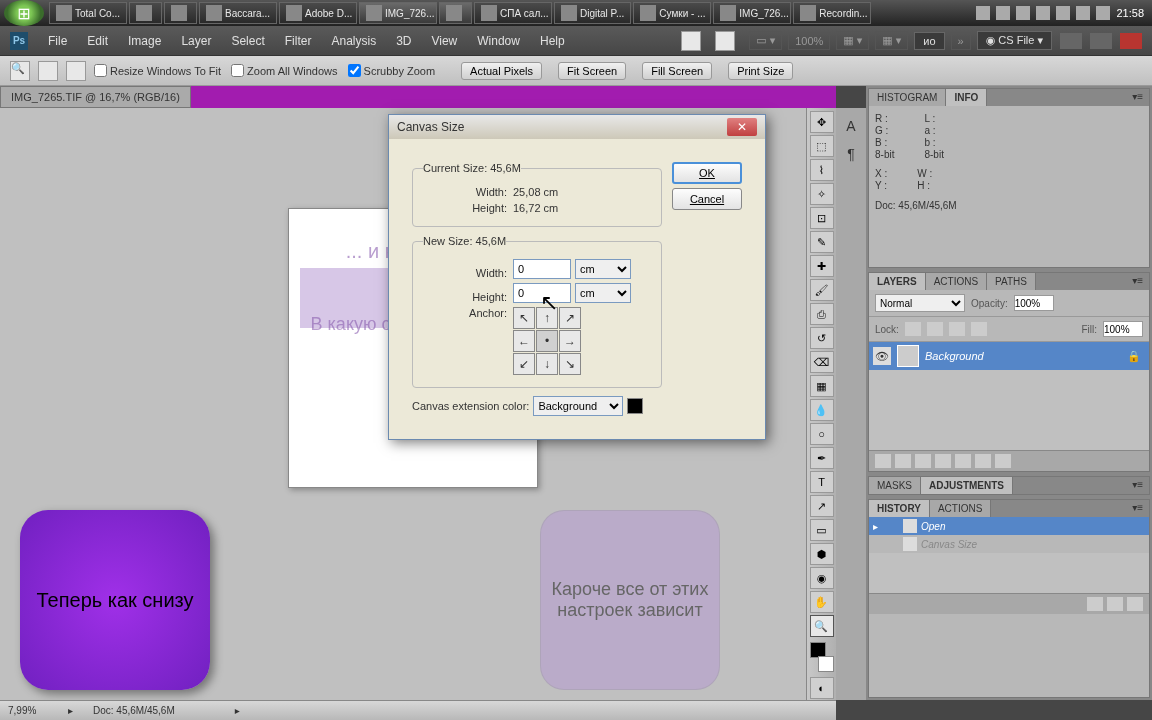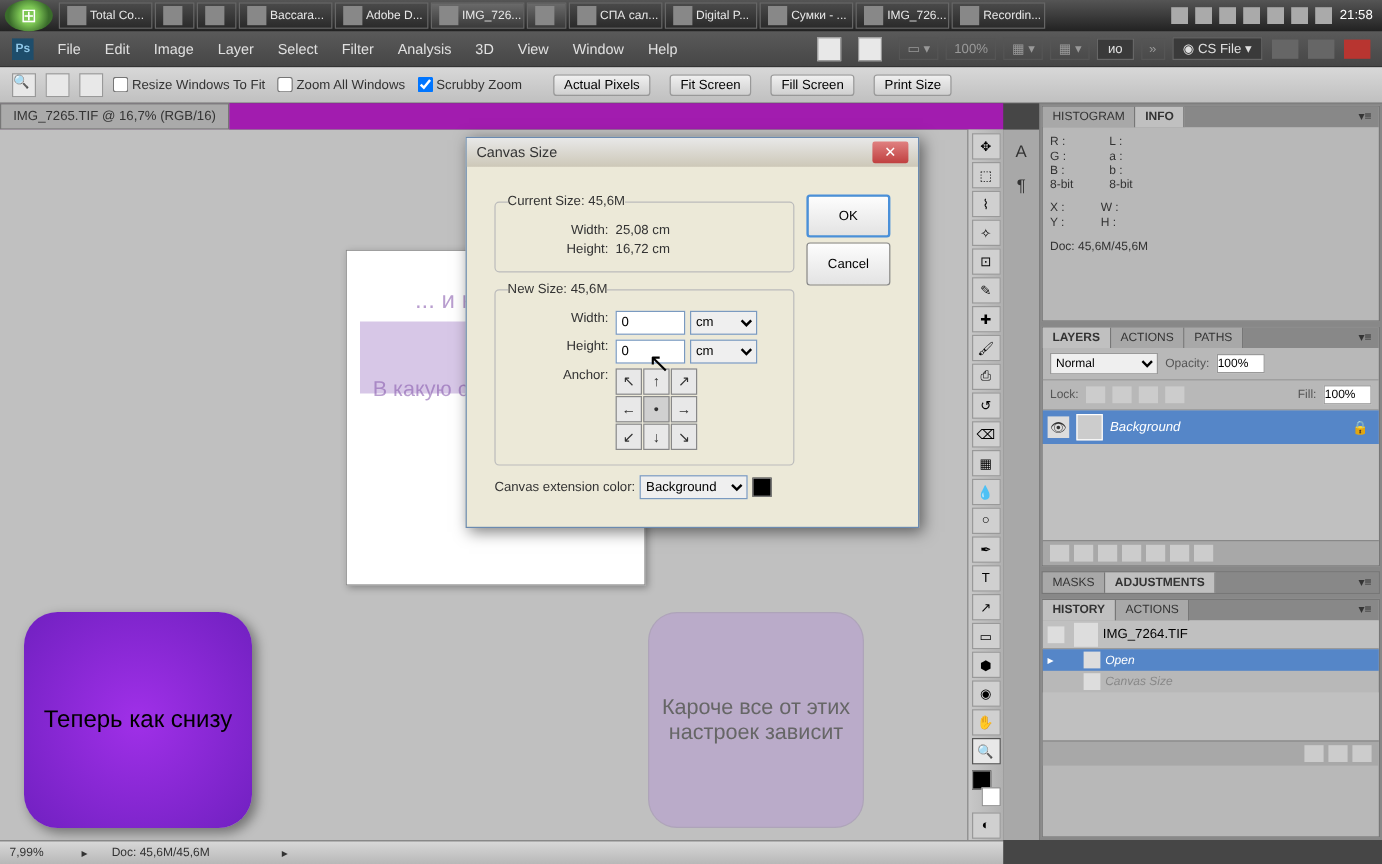--- a/index.html
+++ b/index.html
@@ -47,24 +47,24 @@
 .overlay-box1 { position: absolute; top: 510px; left: 20px; width: 190px; height: 180px; background: radial-gradient(circle, #a030e8, #7020c0); border-radius: 28px; display: flex; align-items: center; justify-content: center; color: black; font-size: 20px; text-align: center; padding: 10px; box-shadow: 4px 4px 10px rgba(0,0,0,0.4); }
 .overlay-box2 { position: absolute; top: 510px; left: 540px; width: 180px; height: 180px; background: rgba(180, 150, 210, 0.5); border-radius: 24px; display: flex; align-items: center; justify-content: center; color: #666; font-size: 18px; text-align: center; padding: 10px; border: 1px solid rgba(150,150,150,0.3); }
 
 
 .dialog { position: absolute; top: 114px; left: 388px; width: 378px; background: #ece9d8; border: 1px solid #6b8ab0; box-shadow: 3px 3px 12px rgba(0,0,0,0.5); z-index: 500; }
 .dlg-title { height: 24px; background: linear-gradient(#e8e8e8, #cdc8b8); display: flex; align-items: center; padding: 0 8px; font-size: 12px; color: #333; }
 .dlg-close { margin-left: auto; width: 30px; height: 18px; background: linear-gradient(#e08080, #c04040); color: white; display: flex; align-items: center; justify-content: center; font-size: 12px; border-radius: 2px; }
 .dlg-body { padding: 23px; display: flex; }
 .dlg-left { flex: 1; }
 .dlg-right { width: 80px; display: flex; flex-direction: column; gap: 4px; padding-left: 10px; }
-.dlg-btn { height: 36px; background: linear-gradient(#fdfdfd, #e3e3e3); border: 1px solid #888; border-radius: 3px; font-size: 11px; }
+.dlg-btn { height: 22px; background: linear-gradient(#fdfdfd, #e3e3e3); border: 1px solid #888; border-radius: 3px; font-size: 11px; text-decoration: underline; }
 .dlg-btn.primary { border: 2px solid #4a90d9; }
 fieldset { border: 1px solid #bbb; padding: 8px 10px; margin-bottom: 8px; font-size: 11px; color: #333; border-radius: 4px; }
-.fld-row { display: flex; align-items: flex-start; margin: 4px 0; }
+.fld-row { display: flex; align-items: flex-end; margin: 4px 0; }
 .fld-label { width: 90px; text-align: right; padding-right: 6px; }
 .fld-val { }
 .fld-input { width: 58px; height: 20px; border: 1px solid #7a9ac0; padding: 0 4px; font-size: 11px; }
 .fld-select { width: 56px; height: 20px; border: 1px solid #7a9ac0; font-size: 11px; margin-left: 4px; }
 .anchor-grid { display: grid; grid-template-columns: repeat(3, 22px); grid-template-rows: repeat(3, 22px); gap: 1px; }
 .anchor-cell { background: #e8e8e8; border: 1px solid #888; display: flex; align-items: center; justify-content: center; font-size: 12px; }
 .anchor-cell.sel { background: #d0d0d0; }
 .ext-row { display: flex; align-items: center; font-size: 11px; color: #333; }
 .ext-sel { height: 20px; width: 90px; border: 1px solid #7a9ac0; font-size: 11px; margin: 0 4px; }
 .swatch { width: 16px; height: 16px; background: #000; border: 1px solid #888; }
@@ -437,25 +437,20 @@
       <div class="panel-menu">▾≡</div>
     </div>
   </div>
 
   <div class="panel" style="flex:1">
     <div class="panel-tabs">
       <div class="panel-tab active">HISTORY</div>
       <div class="panel-tab">ACTIONS</div>
       <div class="panel-menu">▾≡</div>
     </div>
-    <div class="hist-top">
-      <div class="hist-icon"></div>
-      <div class="hist-thumb"></div>
-      <span>IMG_7264.TIF</span>
-    </div>
     <div class="hist-row active">
         <span class="hist-indent">▸</span>
         <div class="hist-icon"></div>
         <span style="font-style:italic">Open</span>
       </div>
     <div class="hist-row dim">
         <span class="hist-indent"></span>
         <div class="hist-icon"></div>
         <span>Canvas Size</span>
       </div>

